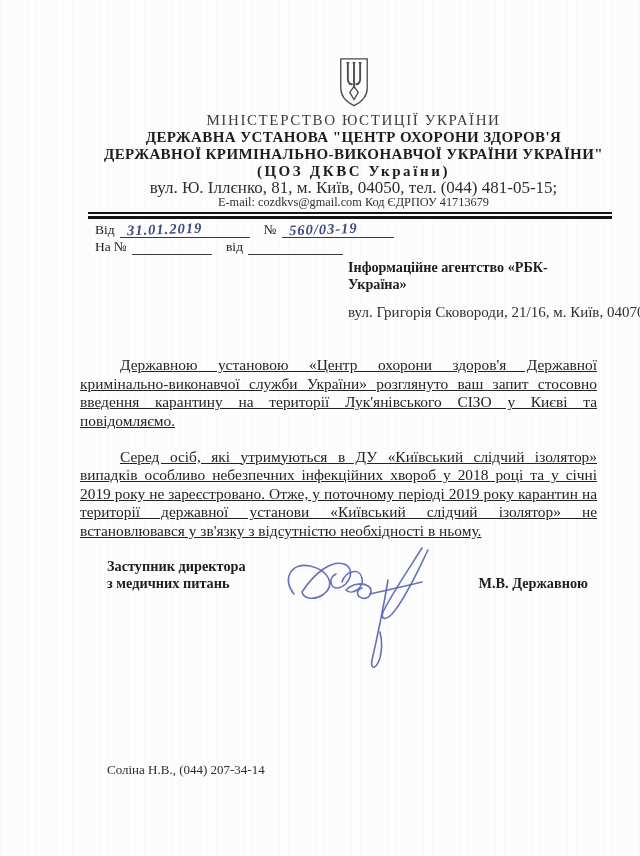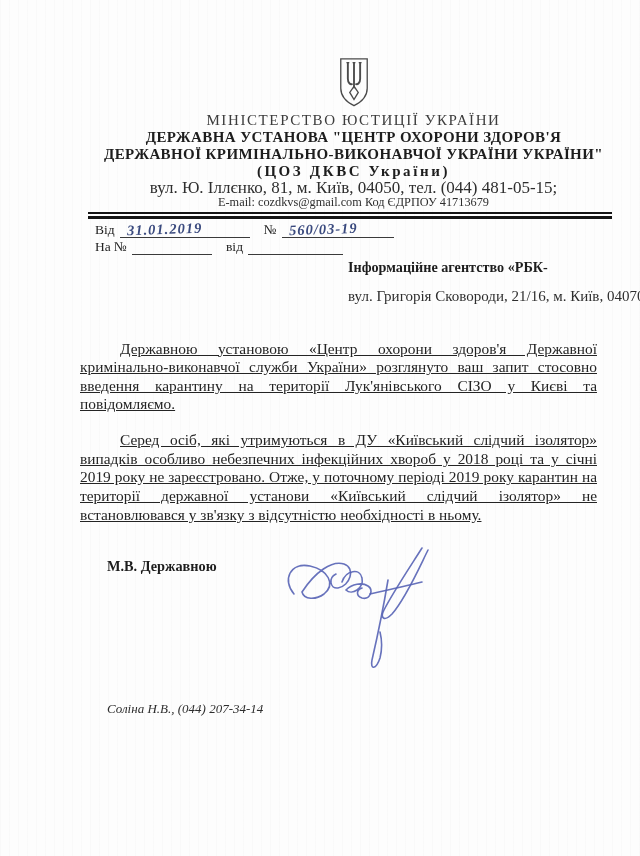--- a/index.html
+++ b/index.html
@@ -54,21 +54,21 @@
   
   .sig-block {
     margin:14px 52px 0 107px;
     display:flex; justify-content:space-between; align-items:flex-start;
     font-weight:bold; font-size:14.3px; line-height:17px; color:#1d1d1d;
   }
   .sig-name { padding-top:17px; }
   .signature-svg { position:absolute; left:280px; top:542px; color:var(--signature-blue,#5663b5); }
   .signature-svg path { stroke:currentColor; fill:none; stroke-width:1.6; stroke-linecap:round; opacity:0.9; }
   
-  .footer { position:absolute; left:107px; top:701px; font-size:13px; color:#2e2e2e;font-style:italic; }
+  .footer { position:absolute; left:107px; top:762px; font-size:13px; color:#2e2e2e; }
 </style>
 </head>
 <body>
 
 <div class="page">
 
   <div class="letterhead">
     <svg class="emblem" viewBox="0 0 36 54" width="34" height="51" aria-hidden="true">
       <path d="M4 2 H32 V33 C32 43 25 48 18 51.5 C11 48 4 43 4 33 Z" fill="none" stroke="currentColor" stroke-width="1.4"></path>
       <path d="M18 6 V33" stroke="currentColor" stroke-width="2"></path>
@@ -91,29 +91,34 @@
     <div class="ref-row">
       <span>Від</span><span class="uline u-date"><span class="hand">31.01.2019</span></span><span class="no-label">№</span><span class="uline u-no"><span class="hand">560/03-19</span></span>
     </div>
     <div class="ref-row">
       <span>На №</span><span class="uline u-reply-no"></span><span class="no-label">від</span><span class="uline u-reply-date"></span>
     </div>
   </div>
 
   <div class="recipient">
     <div class="recipient-name">Інформаційне агентство «РБК-</div>
+    <div class="recipient-name">Україна»</div>
     <div class="recipient-addr">вул. Григорія Сковороди, 21/16, м. Київ, 04070</div>
   </div>
 
   <div class="body-text">
     <p>Державною установою «Центр охорони здоров'я Державної кримінально-виконавчої служби України» розглянуто ваш запит  стосовно введення карантину на території Лук'янівського СІЗО у Києві та повідомляємо.</p>
     <p>Серед осіб, які утримуються  в ДУ «Київський слідчий ізолятор» випадків особливо небезпечних інфекційних хвороб у 2018 році та у січні 2019 року не зареєстровано. Отже, у поточному періоді 2019 року  карантин на території державної установи «Київський слідчий ізолятор» не встановлювався у зв'язку з відсутністю необхідності в ньому.</p>
   </div>
 
   <div class="sig-block">
+    <div>
+      <div>Заступник директора</div>
+      <div>з медичних питань</div>
+    </div>
     <div class="sig-name">М.В. Державною</div>
   </div>
 
   <svg class="signature-svg" viewBox="0 0 175 150" width="175" height="150" aria-hidden="true">
     <path d="M14 52 C2 38 10 20 30 24 C48 28 56 42 44 52 C36 58 24 58 22 50 C35 30 52 18 64 22 C76 26 70 44 58 46 C50 47 48 36 56 32"></path>
     <path d="M62 40 C66 28 80 26 82 36 C84 46 72 54 66 48 C72 42 82 40 88 44 C94 48 90 58 82 56 C76 54 76 48 82 46"></path>
     <path d="M142 6 C128 28 112 52 104 68 C100 76 104 80 112 72 C126 56 140 24 148 8"></path>
     <path d="M90 52 C108 48 126 44 142 40"></path>
     <path d="M108 38 C104 62 98 92 92 118 C90 128 96 128 100 116 C102 108 102 98 100 90"></path>
   </svg>

